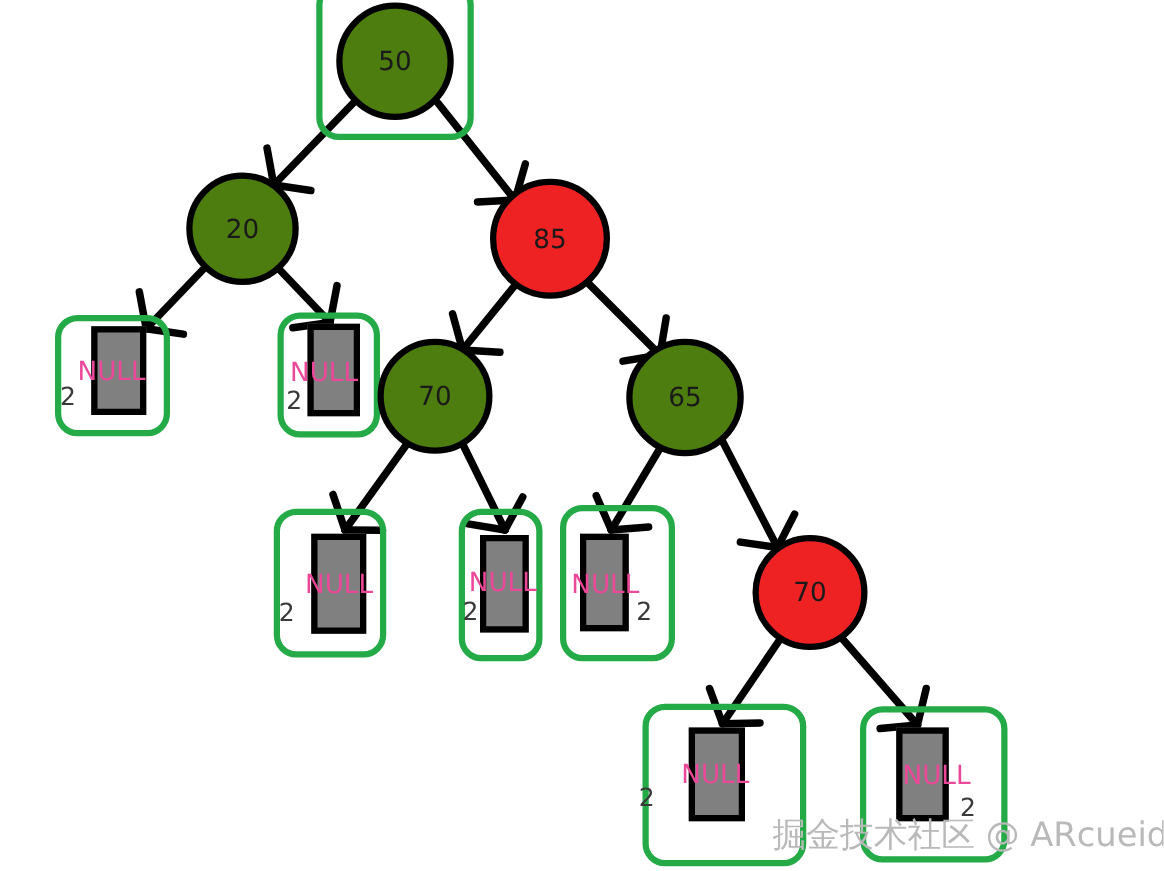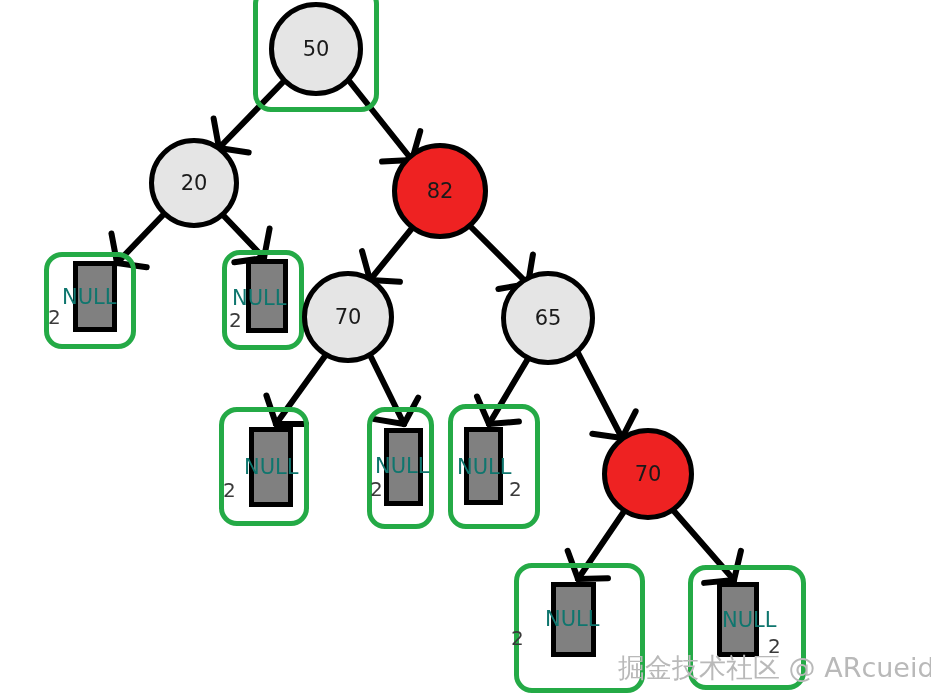--- a/index.html
+++ b/index.html
@@ -37,32 +37,32 @@
     border-radius: 50%;
     border: 5px solid #000000;
     box-sizing: border-box;
     display: flex;
     align-items: center;
     justify-content: center;
     color: #1a1a1a;
     font-size: 21px;
     font-family: "DejaVu Sans", sans-serif;
   }
-  .node-gray { background: #e5e5e5; justify-content: center; }
+  .node-gray { background: #4d7c0f; justify-content: center; }
   .node-red  { background: #ee2222; }
 
   .null-rect {
     position: absolute;
     background: #808080;
     border: 5px solid #000000;
     box-sizing: border-box;
   }
   .null-text {
     position: absolute;
-    color: #0f766e;
+    color: #ec4899;
     font-size: 21px;
     white-space: nowrap;
     font-family: "DejaVu Sans", sans-serif;
   }
   .null-count {
     position: absolute;
     color: #3a3a3a;
     font-size: 20px;
     white-space: nowrap;
     font-family: "DejaVu Sans", sans-serif;
@@ -179,21 +179,21 @@
       <div class="null-count" style="left: 768px; top: 634px;">2</div>
     </div>
   <div id="node-layer">
       <div class="node-circle node-gray" style="left: 269px; top: 2px; width: 94px; height: 94px;">
         <span>50</span>
       </div>
       <div class="node-circle node-gray" style="left: 149px; top: 138px; width: 90px; height: 90px;">
         <span>20</span>
       </div>
       <div class="node-circle node-red" style="left: 392px; top: 143px; width: 96px; height: 96px;">
-        <span>82</span>
+        <span>85</span>
       </div>
       <div class="node-circle node-gray" style="left: 302px; top: 271px; width: 92px; height: 92px;">
         <span>70</span>
       </div>
       <div class="node-circle node-gray" style="left: 501px; top: 271px; width: 94px; height: 94px;">
         <span>65</span>
       </div>
       <div class="node-circle node-red" style="left: 602px; top: 428px; width: 92px; height: 92px; text-align: center;">
         <span>70</span>
       </div>

